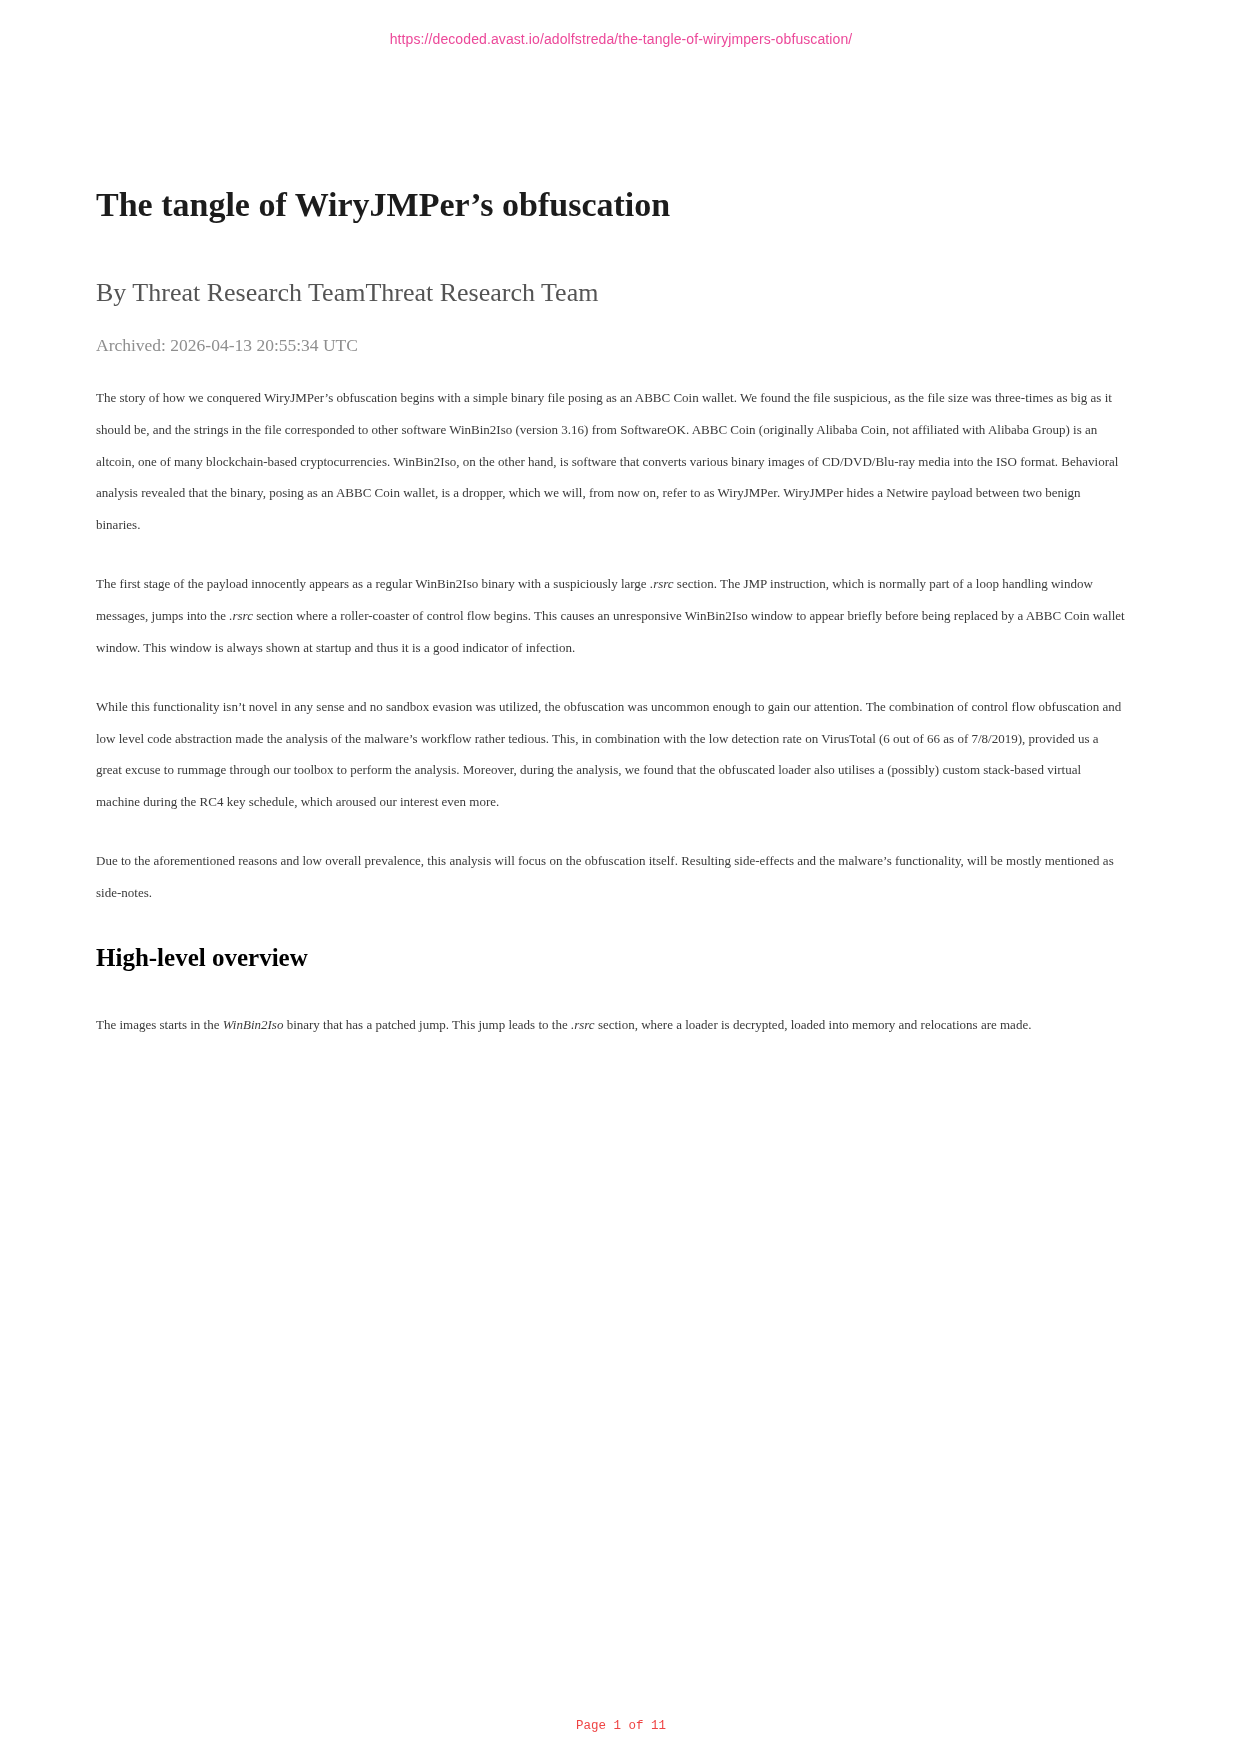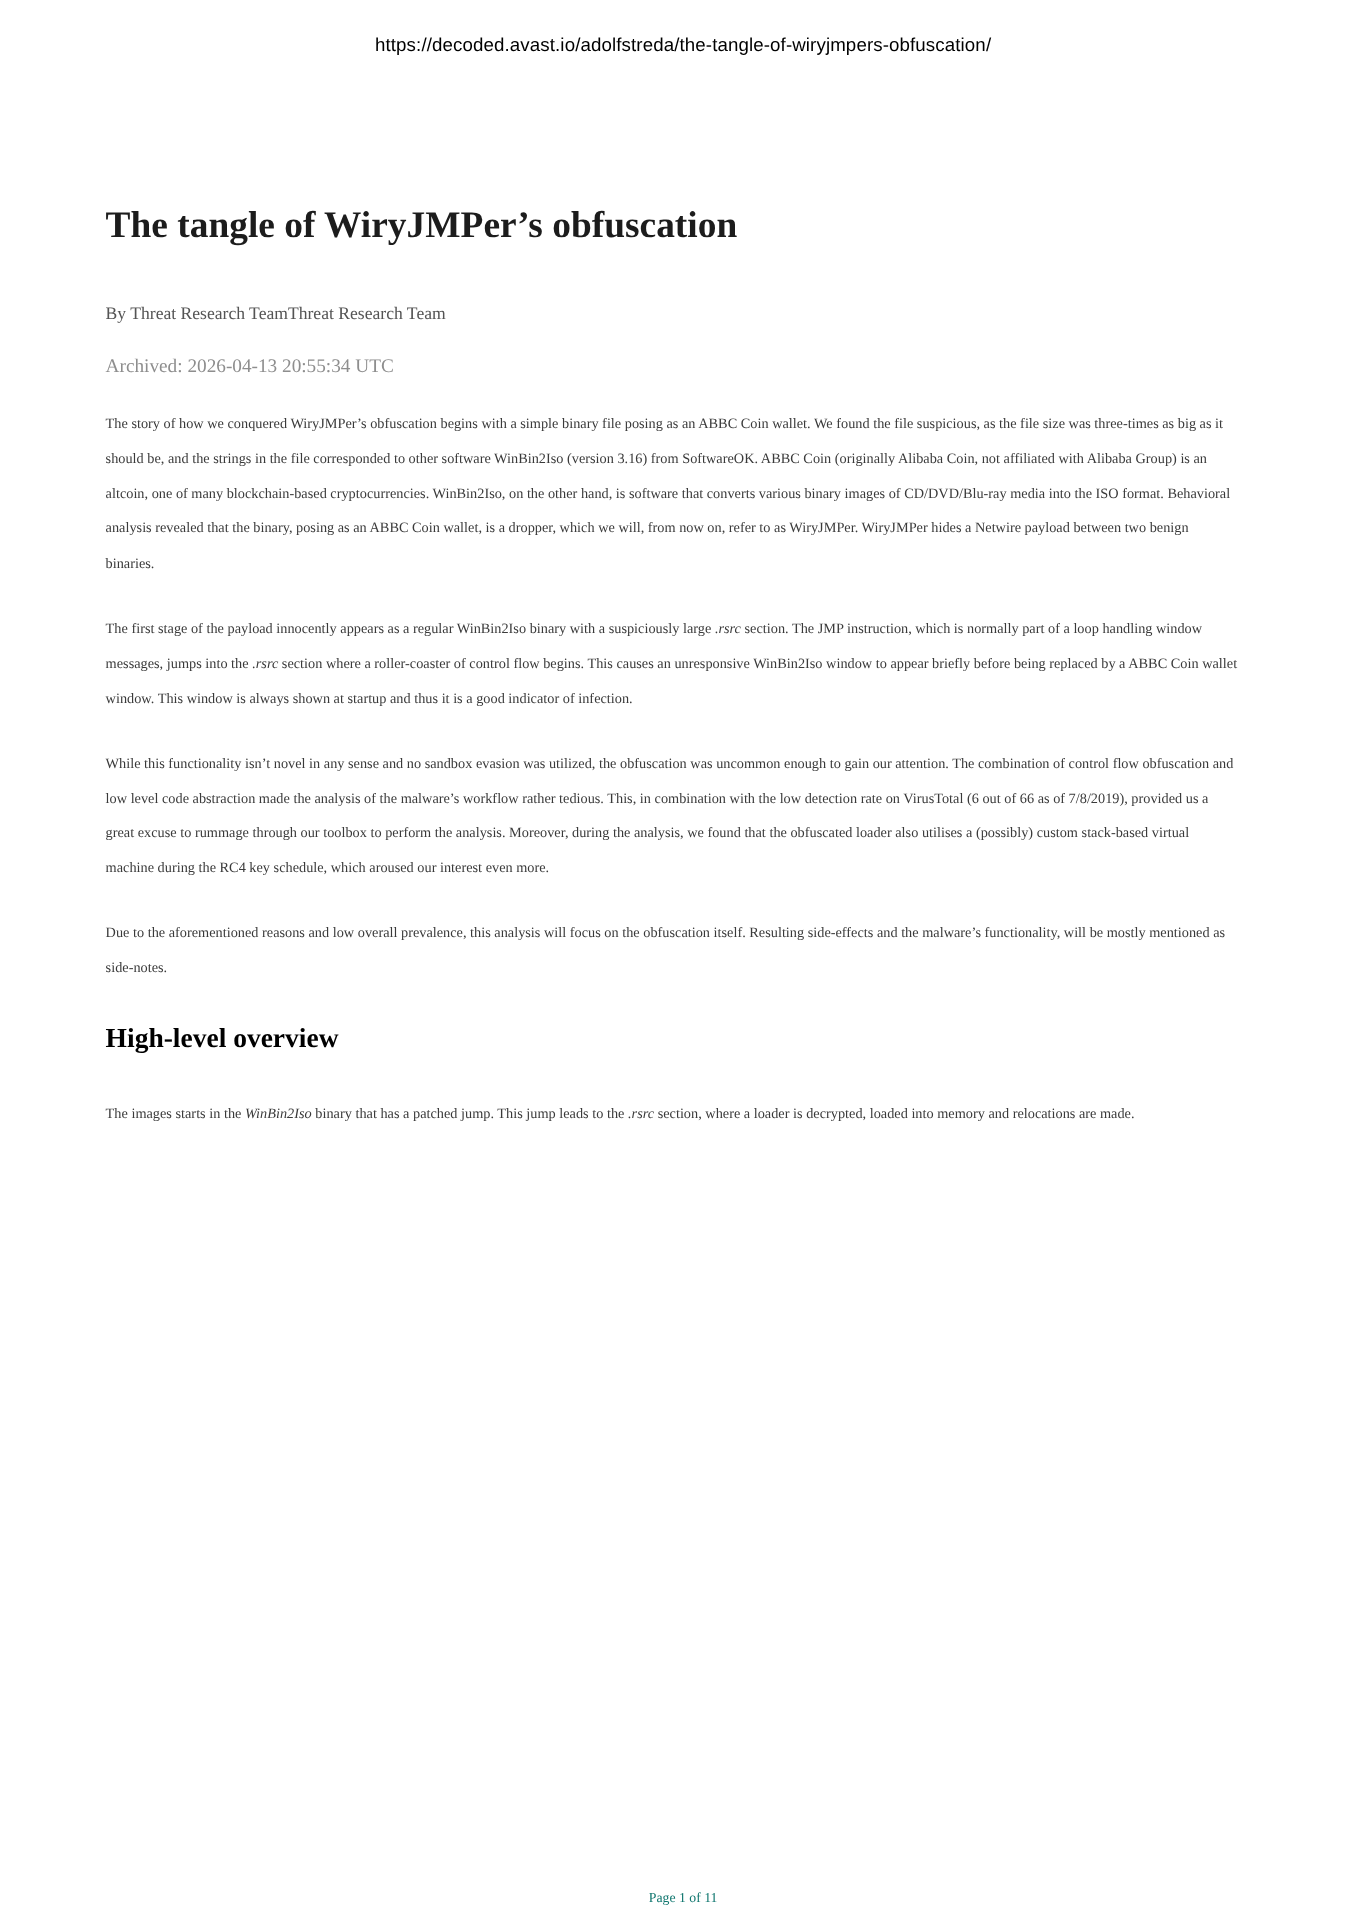--- a/index.html
+++ b/index.html
@@ -12,40 +12,40 @@
     font-family: "Liberation Serif", serif;
     overflow: hidden;
   }
   .print-header {
     position: absolute;
     top: 31px;
     left: 0;
     width: 100%;
     text-align: center;
     font-family: "Liberation Sans", sans-serif;
-    font-size: 17px;
-    color: #000000;
+    font-size: 14px;
+    color: #ec4899;
     letter-spacing: 0.1px;
   }
   .content {
     position: absolute;
     left: 96px;
     top: 0;
     width: 1030px;
     padding-top: 185px;
   }
   h1.title {
     font-size: 34px;
     line-height: 1.2;
     font-weight: bold;
     color: #1c1c1c;
   }
   .byline {
     margin-top: 50px;
-    font-size: 16px;
+    font-size: 26px;
     line-height: 1.3;
     color: #545454;
   }
   .archived {
     margin-top: 24px;
     font-size: 17.5px;
     line-height: 1.3;
     color: #8e8e8e;
   }
   .article-body { margin-top: 26px; }
@@ -63,23 +63,23 @@
     color: #000000;
     margin: 34px 0 36px 0;
   }
   .em { font-style: italic; }
   .print-footer {
     position: absolute;
     bottom: 23px;
     left: 0;
     width: 100%;
     text-align: center;
-    font-family: Liberation Serif, serif;
+    font-family: Liberation Mono, monospace;
     font-size: 12.5px;
-    color: #0f766e;
+    color: #ef4444;
   }
 </style>
 </head>
 <body>
 
 <div class="page">
 
   <header class="print-header">
     <span>https://decoded.avast.io/adolfstreda/the-tangle-of-wiryjmpers-obfuscation/</span>
   </header>

